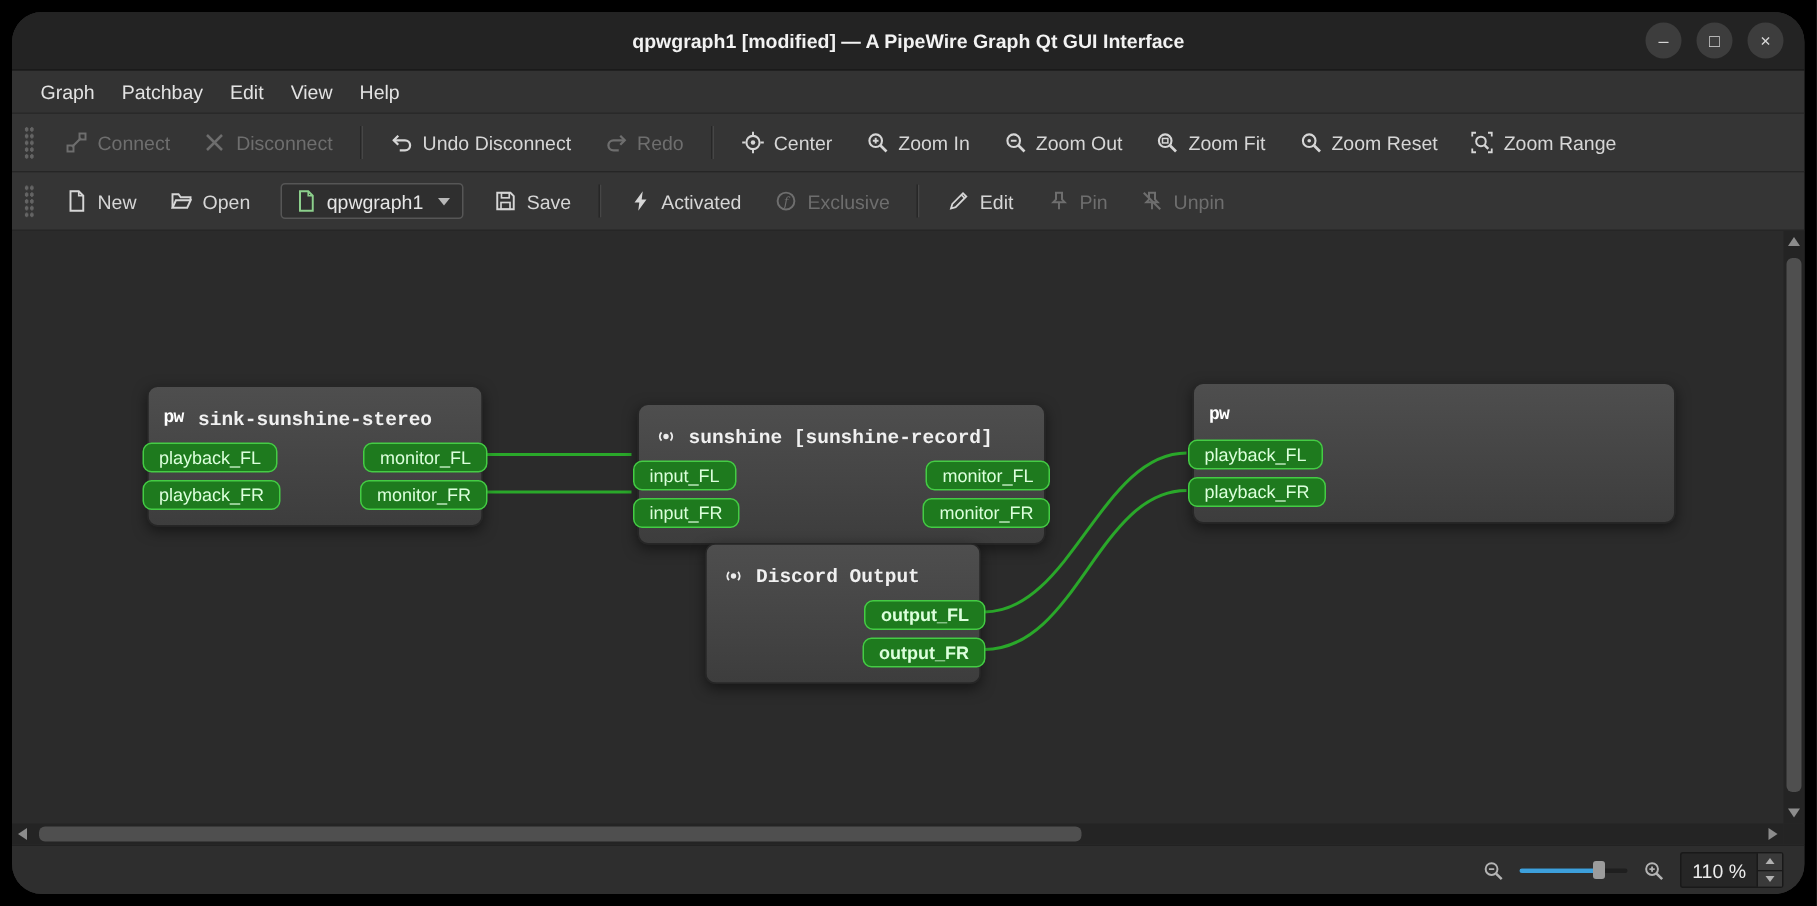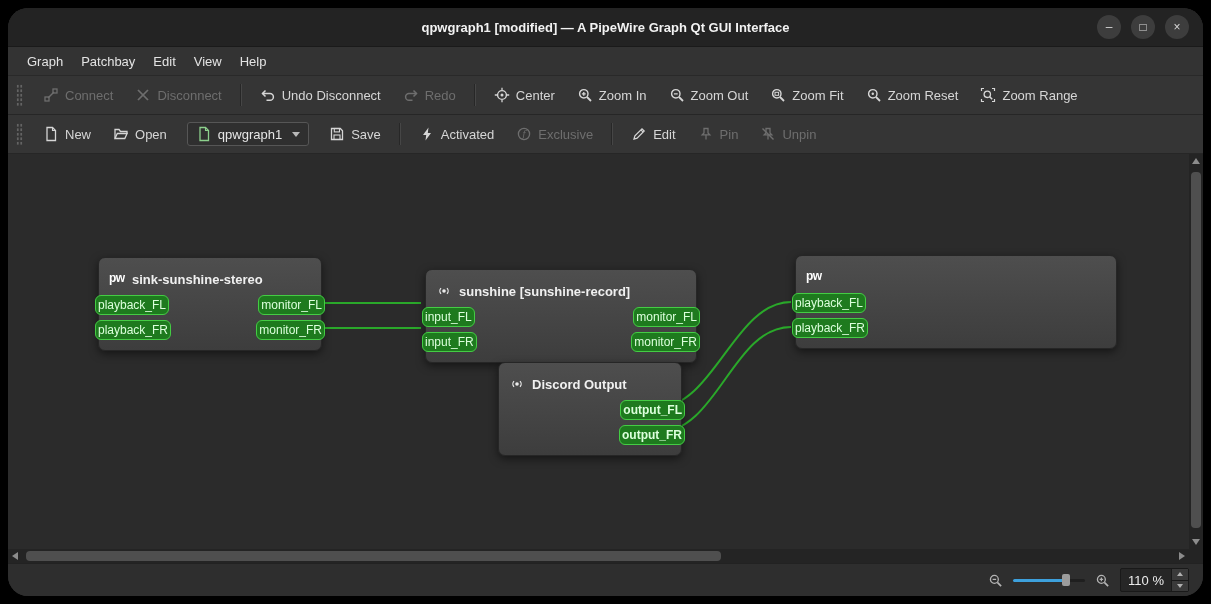--- a/index.html
+++ b/index.html
@@ -39,26 +39,26 @@
                border-top:5px solid #b8b8b8;margin-left:4px;}
 
   
   .canvas-wrap{flex:1;position:relative;background:#2b2b2b;}
   .canvas{position:absolute;left:0;top:0;right:14px;bottom:14px;overflow:hidden;}
   .connections{position:absolute;inset:0;pointer-events:none;}
 
   .node{position:absolute;border-radius:7px;background:linear-gradient(#4e4e4e,#3d3d3d);
         border:1px solid #262626;box-shadow:0 3px 9px rgba(0,0,0,.5);padding:8px 0 8px;}
   .node-header{display:flex;align-items:center;gap:7px;height:26px;padding:0 10px;
-               color:#f0f0f0;font-weight:bold;}
+               color:#f0f0f0;font-weight:bold;font-family:Liberation Mono, monospace;}
   .node-icon{width:16px;height:16px;color:#ececec;flex:0 0 16px;}
   .pw-logo{font-weight:bold;font-size:12px;color:#fff;letter-spacing:-.5px;width:auto;}
   .port-row{display:flex;justify-content:space-between;align-items:center;height:25px;}
   .port-row.only-out{justify-content:flex-end;font-weight:bold;}
-  .port{height:20px;box-sizing:border-box;display:flex;align-items:center;padding:0 2px;
+  .port{height:20px;box-sizing:border-box;display:flex;align-items:center;padding:0 10px;
         border-radius:6px;background:#1e7a1e;border:1px solid #44cc44;color:#dcffdc;font-size:12px;}
   .port.in{margin-left:-4px;}
   .port.out{margin-right:-4px;}
 
   
   .vscroll{position:absolute;right:0;top:0;bottom:14px;width:14px;background:#242424;}
   .hscroll{position:absolute;left:0;bottom:0;right:14px;height:14px;background:#242424;}
   .corner{position:absolute;right:0;bottom:0;width:14px;height:14px;background:#242424;}
   .thumb-v{position:absolute;top:18px;height:356px;left:2px;width:10px;background:#4f4f4f;border-radius:4px;}
   .thumb-h{position:absolute;left:18px;width:695px;top:2px;height:10px;background:#4f4f4f;border-radius:4px;}
@@ -336,21 +336,21 @@
           <span class="node-icon pw-logo">pw</span>
         </div>
         <div class="port-row">
           <span class="port in">playback_FL</span>
         </div>
         <div class="port-row">
           <span class="port in">playback_FR</span>
         </div>
       </div>
 
-      <div class="node" style="left:490px;top:208px;width:182px;">
+      <div class="node" style="left:462px;top:208px;width:182px;">
         <div class="node-header">
           <svg class="node-icon" viewBox="0 0 16 16">
             <circle cx="8" cy="8" r="1.8" fill="currentColor"></circle>
             <path d="M5 5.2 a4 4 0 0 0 0 5.6 M11 5.2 a4 4 0 0 1 0 5.6" stroke="currentColor" stroke-width="1.2" fill="none"></path>
           </svg>
           <span class="node-title">Discord Output</span>
         </div>
         <div class="port-row only-out">
           <span class="port out">output_FL</span>
         </div>

